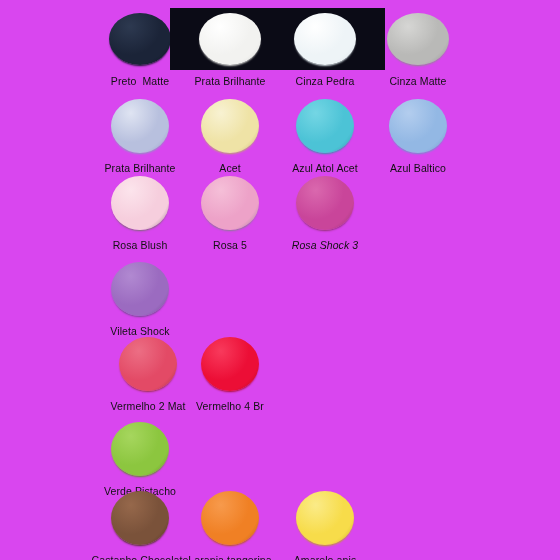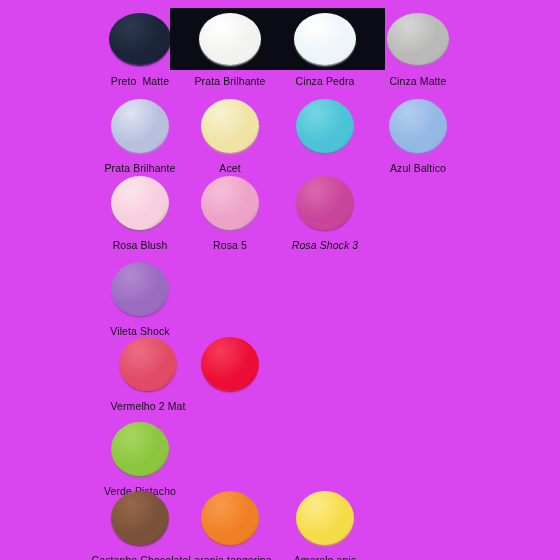--- a/index.html
+++ b/index.html
@@ -102,20 +102,21 @@
     <div class="swatch-cell" style="left: 170px; top: 95px;">
       <div class="swatch-card">
         <div class="swatch-disc" style="background: radial-gradient(at 34% 26%, rgb(248, 242, 210) 0%, rgb(239, 227, 166) 52%, rgb(239, 227, 166) 72%, rgb(191, 174, 104) 100%); box-shadow: rgb(191, 174, 104) 0px 2px 2px -1px;"></div>
       </div>
       <div class="swatch-label">Acet</div>
     </div>
     <div class="swatch-cell" style="left: 265px; top: 95px;">
       <div class="swatch-card">
         <div class="swatch-disc" style="background: radial-gradient(at 34% 26%, rgb(116, 214, 228) 0%, rgb(76, 195, 214) 52%, rgb(76, 195, 214) 72%, rgb(47, 150, 168) 100%); box-shadow: rgb(47, 150, 168) 0px 2px 2px -1px;"></div>
       </div>
+      <div class="swatch-label">Azul Atol Acet</div>
     </div>
     <div class="swatch-cell" style="left: 358px; top: 95px;">
       <div class="swatch-card">
         <div class="swatch-disc" style="background: radial-gradient(at 34% 26%, rgb(179, 205, 238) 0%, rgb(147, 184, 228) 52%, rgb(147, 184, 228) 72%, rgb(110, 151, 201) 100%); box-shadow: rgb(110, 151, 201) 0px 2px 2px -1px;"></div>
       </div>
       <div class="swatch-label">Azul Baltico</div>
     </div>
     <div class="swatch-cell" style="left: 80px; top: 172px;">
       <div class="swatch-card">
         <div class="swatch-disc" style="background: radial-gradient(at 34% 26%, rgb(252, 228, 236) 0%, rgb(246, 206, 221) 52%, rgb(246, 206, 221) 72%, rgb(125, 106, 116) 100%); box-shadow: rgb(125, 106, 116) 0px 2px 2px -1px;"></div>
@@ -143,20 +144,21 @@
     <div class="swatch-cell" style="left: 88px; top: 333px;">
       <div class="swatch-card">
         <div class="swatch-disc" style="background: radial-gradient(at 34% 26%, rgb(236, 110, 132) 0%, rgb(227, 74, 102) 52%, rgb(227, 74, 102) 72%, rgb(156, 47, 69) 100%); box-shadow: rgb(156, 47, 69) 0px 2px 2px -1px;"></div>
       </div>
       <div class="swatch-label">Vermelho 2 Mat</div>
     </div>
     <div class="swatch-cell" style="left: 170px; top: 333px;">
       <div class="swatch-card">
         <div class="swatch-disc" style="background: radial-gradient(at 34% 26%, rgb(248, 58, 92) 0%, rgb(236, 14, 54) 52%, rgb(236, 14, 54) 72%, rgb(176, 10, 40) 100%); box-shadow: rgb(176, 10, 40) 0px 2px 2px -1px;"></div>
       </div>
+      <div class="swatch-label">Vermelho 4 Br</div>
     </div>
     <div class="swatch-cell" style="left: 80px; top: 418px;">
       <div class="swatch-card">
         <div class="swatch-disc" style="background: radial-gradient(at 34% 26%, rgb(166, 214, 94) 0%, rgb(140, 198, 63) 52%, rgb(140, 198, 63) 72%, rgb(94, 140, 36) 100%); box-shadow: rgb(94, 140, 36) 0px 2px 2px -1px;"></div>
       </div>
       <div class="swatch-label">Verde Pistacho</div>
     </div>
     <div class="swatch-cell" style="left: 80px; top: 487px;">
       <div class="swatch-card">
         <div class="swatch-disc" style="background: radial-gradient(at 34% 26%, rgb(150, 104, 75) 0%, rgb(122, 82, 58) 52%, rgb(122, 82, 58) 72%, rgb(78, 50, 34) 100%); box-shadow: rgb(78, 50, 34) 0px 2px 2px -1px;"></div>

